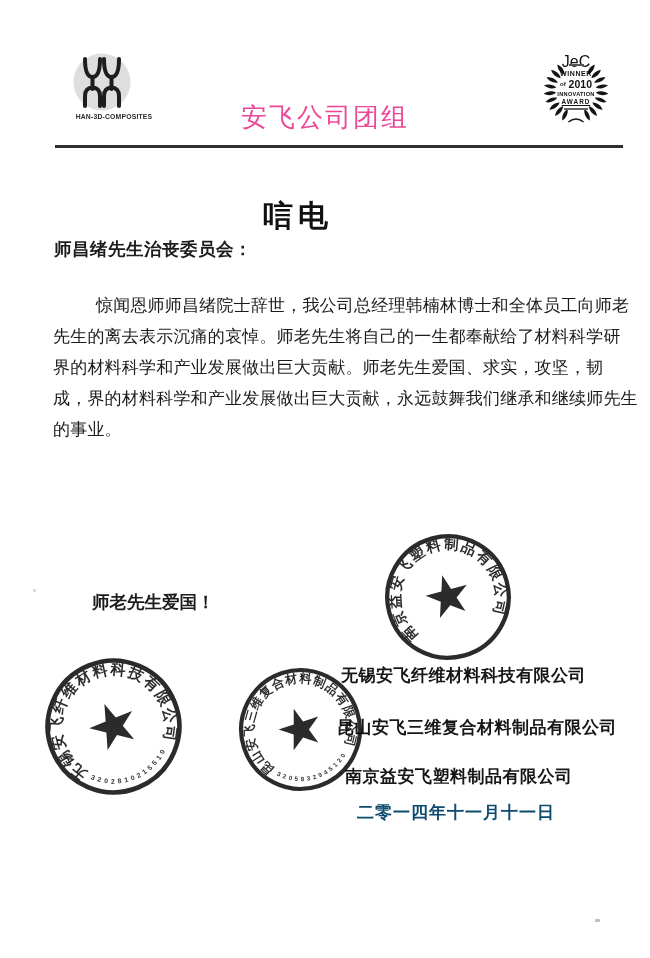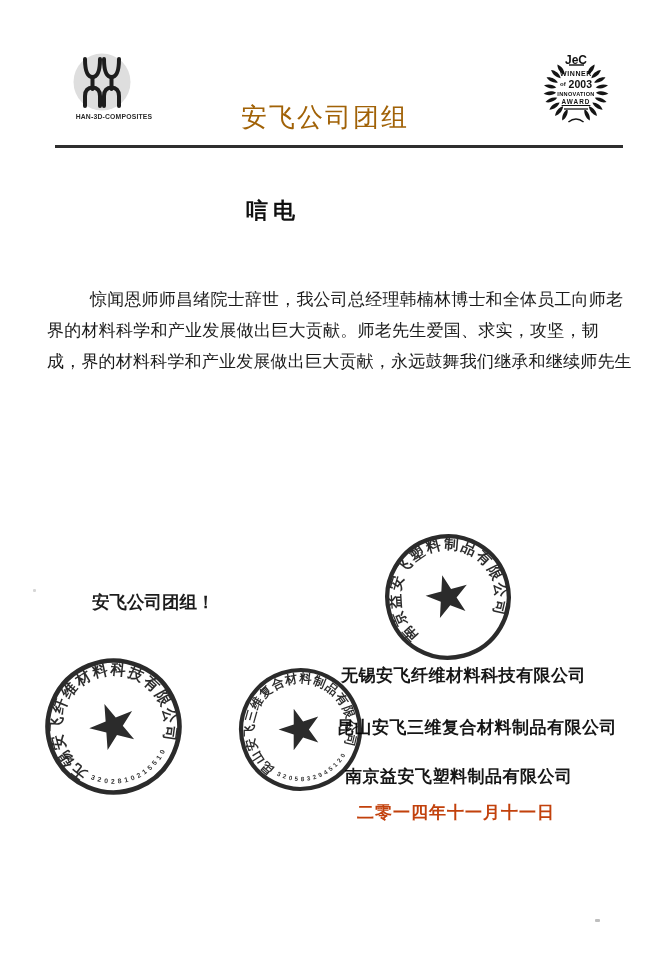--- a/index.html
+++ b/index.html
@@ -6,52 +6,52 @@
   #page{position:relative;width:650px;height:958px;background:#ffffff;margin:0 auto;
         overflow:hidden;font-family:"Liberation Serif",serif;color:#1c1c1c;}
 
   
   .logo-wrap{position:absolute;left:70px;top:50px;width:88px;height:78px;}
   .logo-svg{position:absolute;left:2px;top:2px;width:60px;height:60px;}
   .logo-caption{position:absolute;left:-14px;top:63px;width:116px;text-align:center;
     font-family:"Liberation Sans",sans-serif;font-size:6.8px;font-weight:700;
     letter-spacing:.2px;color:#2a2a2a;}
   .company-title{position:absolute;left:0;right:0;top:100px;text-align:center;
-    font-size:26px;letter-spacing:2px;color:#a16207;}
+    font-size:26px;letter-spacing:2px;color:#ec4899;}
   .award{position:absolute;left:541px;top:53px;width:70px;height:72px;
     font-family:"Liberation Sans",sans-serif;color:#111;text-align:center;}
   .award svg{position:absolute;left:0;top:4px;width:70px;height:68px;}
-  .award .brand{position:absolute;left:0;right:0;top:0;font-size:12px;font-weight:700;letter-spacing:0;}
+  .award .brand{position:absolute;left:0;right:0;top:0;font-size:16px;font-weight:400;letter-spacing:0;}
   .award .brand-bar{position:absolute;left:28px;top:11px;width:15px;height:1.5px;background:#555;}
   .award .winner{position:absolute;left:0;right:0;top:17px;font-size:7px;font-weight:700;letter-spacing:.6px;}
   .award .of-year{position:absolute;left:0;right:0;top:25px;font-size:10.5px;font-weight:800;}
   .award .of-year .of{font-size:6px;font-weight:700;vertical-align:2px;}
   .award .innovation{position:absolute;left:0;right:0;top:38px;font-size:5.6px;font-weight:700;letter-spacing:.3px;}
   .award .aw{position:absolute;left:0;right:0;top:45px;font-size:6.4px;font-weight:700;letter-spacing:1px;text-decoration:underline;}
   .award .tiny-bar{position:absolute;left:23px;top:55px;width:24px;height:2px;background:#666;}
   .rule{position:absolute;left:55px;top:145px;width:568px;height:2.5px;background:#2e2e2e;}
 
   
-  .letter-title{position:absolute;left:246px;top:196px;font-size:22px;font-weight:700;
+  .letter-title{position:absolute;left:263px;top:196px;font-size:30px;font-weight:700;
     letter-spacing:5px;color:#101010;}
   .salutation{position:absolute;left:54px;top:237px;font-size:17.5px;font-weight:600;letter-spacing:.5px;}
   .paras{position:absolute;left:40px;top:277px;width:566px;font-size:17px;line-height:31px;
     letter-spacing:.2px;color:#1b1b1b;}
-  .para{margin:7px;}
+  .para{margin:13px;}
   .para + .para{margin-top:33px;}
   .pline{text-align:justify;text-align-last:justify;white-space:nowrap;}
   .pline:first-child{text-indent:43px;}
   .pline:last-child{text-align-last:left;}
   .tribute{position:absolute;left:54px;top:590px;font-size:17.5px;font-weight:600;text-indent:38px;}
 
   .sig{position:absolute;font-size:17px;font-weight:700;letter-spacing:.5px;color:#161616;white-space:nowrap;}
   .sig1{left:341px;top:664px;}
   .sig2{left:337px;top:716px;}
   .sig3{left:345px;top:765px;}
-  .date{position:absolute;left:357px;top:801px;font-size:17px;font-weight:700;letter-spacing:1px;color:#c2410c;}
+  .date{position:absolute;left:357px;top:801px;font-size:17px;font-weight:700;letter-spacing:1px;color:#0c4a6e;}
 
   
   .stamp{position:absolute;mix-blend-mode:multiply;opacity:.93;}
   .stamp svg{width:100%;height:100%;overflow:visible;}
   .stamp-nj{left:382px;top:531px;width:132px;height:132px;transform:rotate(-15deg);}
   .stamp-wx{left:42px;top:655px;width:143px;height:143px;transform:rotate(-22deg);}
   .stamp-ks{left:236px;top:665px;width:129px;height:129px;transform:rotate(-18deg);}
   .stamp text{font-family:"Liberation Sans",sans-serif;font-weight:700;fill:#1a1a1a;}
   .stamp .ring{fill:none;stroke:#1a1a1a;stroke-width:6.5px;}
   .stamp .star{fill:#1a1a1a;}
@@ -110,39 +110,42 @@
           <use href="#lf" transform="rotate(110)"></use>
         <use href="#lf" transform="rotate(125)"></use>
           <use href="#lf" transform="rotate(140)"></use>
         <use href="#lf" transform="rotate(155)"></use>
       </g>
       <path d="M -10,41 Q 0,33 10,41" fill="none" stroke="#151515" stroke-width="2"></path>
     </svg>
     <div class="brand">JeC</div>
     <div class="brand-bar"></div>
     <div class="winner">WINNER</div>
-    <div class="of-year"><span class="of">of</span> <span>2003</span></div>
+    <div class="of-year"><span class="of">of</span> <span>2010</span></div>
     <div class="innovation">INNOVATION</div>
     <div class="aw">AWARD</div>
     <div class="tiny-bar"></div>
   </div>
 
   <div class="rule"></div>
 
   <div class="letter-title">唁电</div>
+  <div class="salutation">师昌绪先生治丧委员会：</div>
 
   <div class="paras">
     <div class="para">
         <div class="pline">惊闻恩师师昌绪院士辞世，我公司总经理韩楠林博士和全体员工向师老</div>
+        <div class="pline">先生的离去表示沉痛的哀悼。师老先生将自己的一生都奉献给了材料科学研</div>
         <div class="pline">界的材料科学和产业发展做出巨大贡献。师老先生爱国、求实，攻坚，韧</div>
         <div class="pline">成，界的材料科学和产业发展做出巨大贡献，永远鼓舞我们继承和继续师先生</div>
+        <div class="pline">的事业。</div>
       </div>
   </div>
 
-  <div class="tribute">安飞公司团组！</div>
+  <div class="tribute">师老先生爱国！</div>
 
   <div class="sig sig1">无锡安飞纤维材料科技有限公司</div>
   <div class="sig sig2">昆山安飞三维复合材料制品有限公司</div>
   <div class="sig sig3">南京益安飞塑料制品有限公司</div>
   <div class="date">二零一四年十一月十一日</div>
 
   <div class="stamp stamp-nj">
     <svg viewBox="-100 -100 200 200">
       <defs>
         <path id="a0t" d="M -55.9,46.9 A 73,73 0 1 1 55.9,46.9" fill="none"></path>

